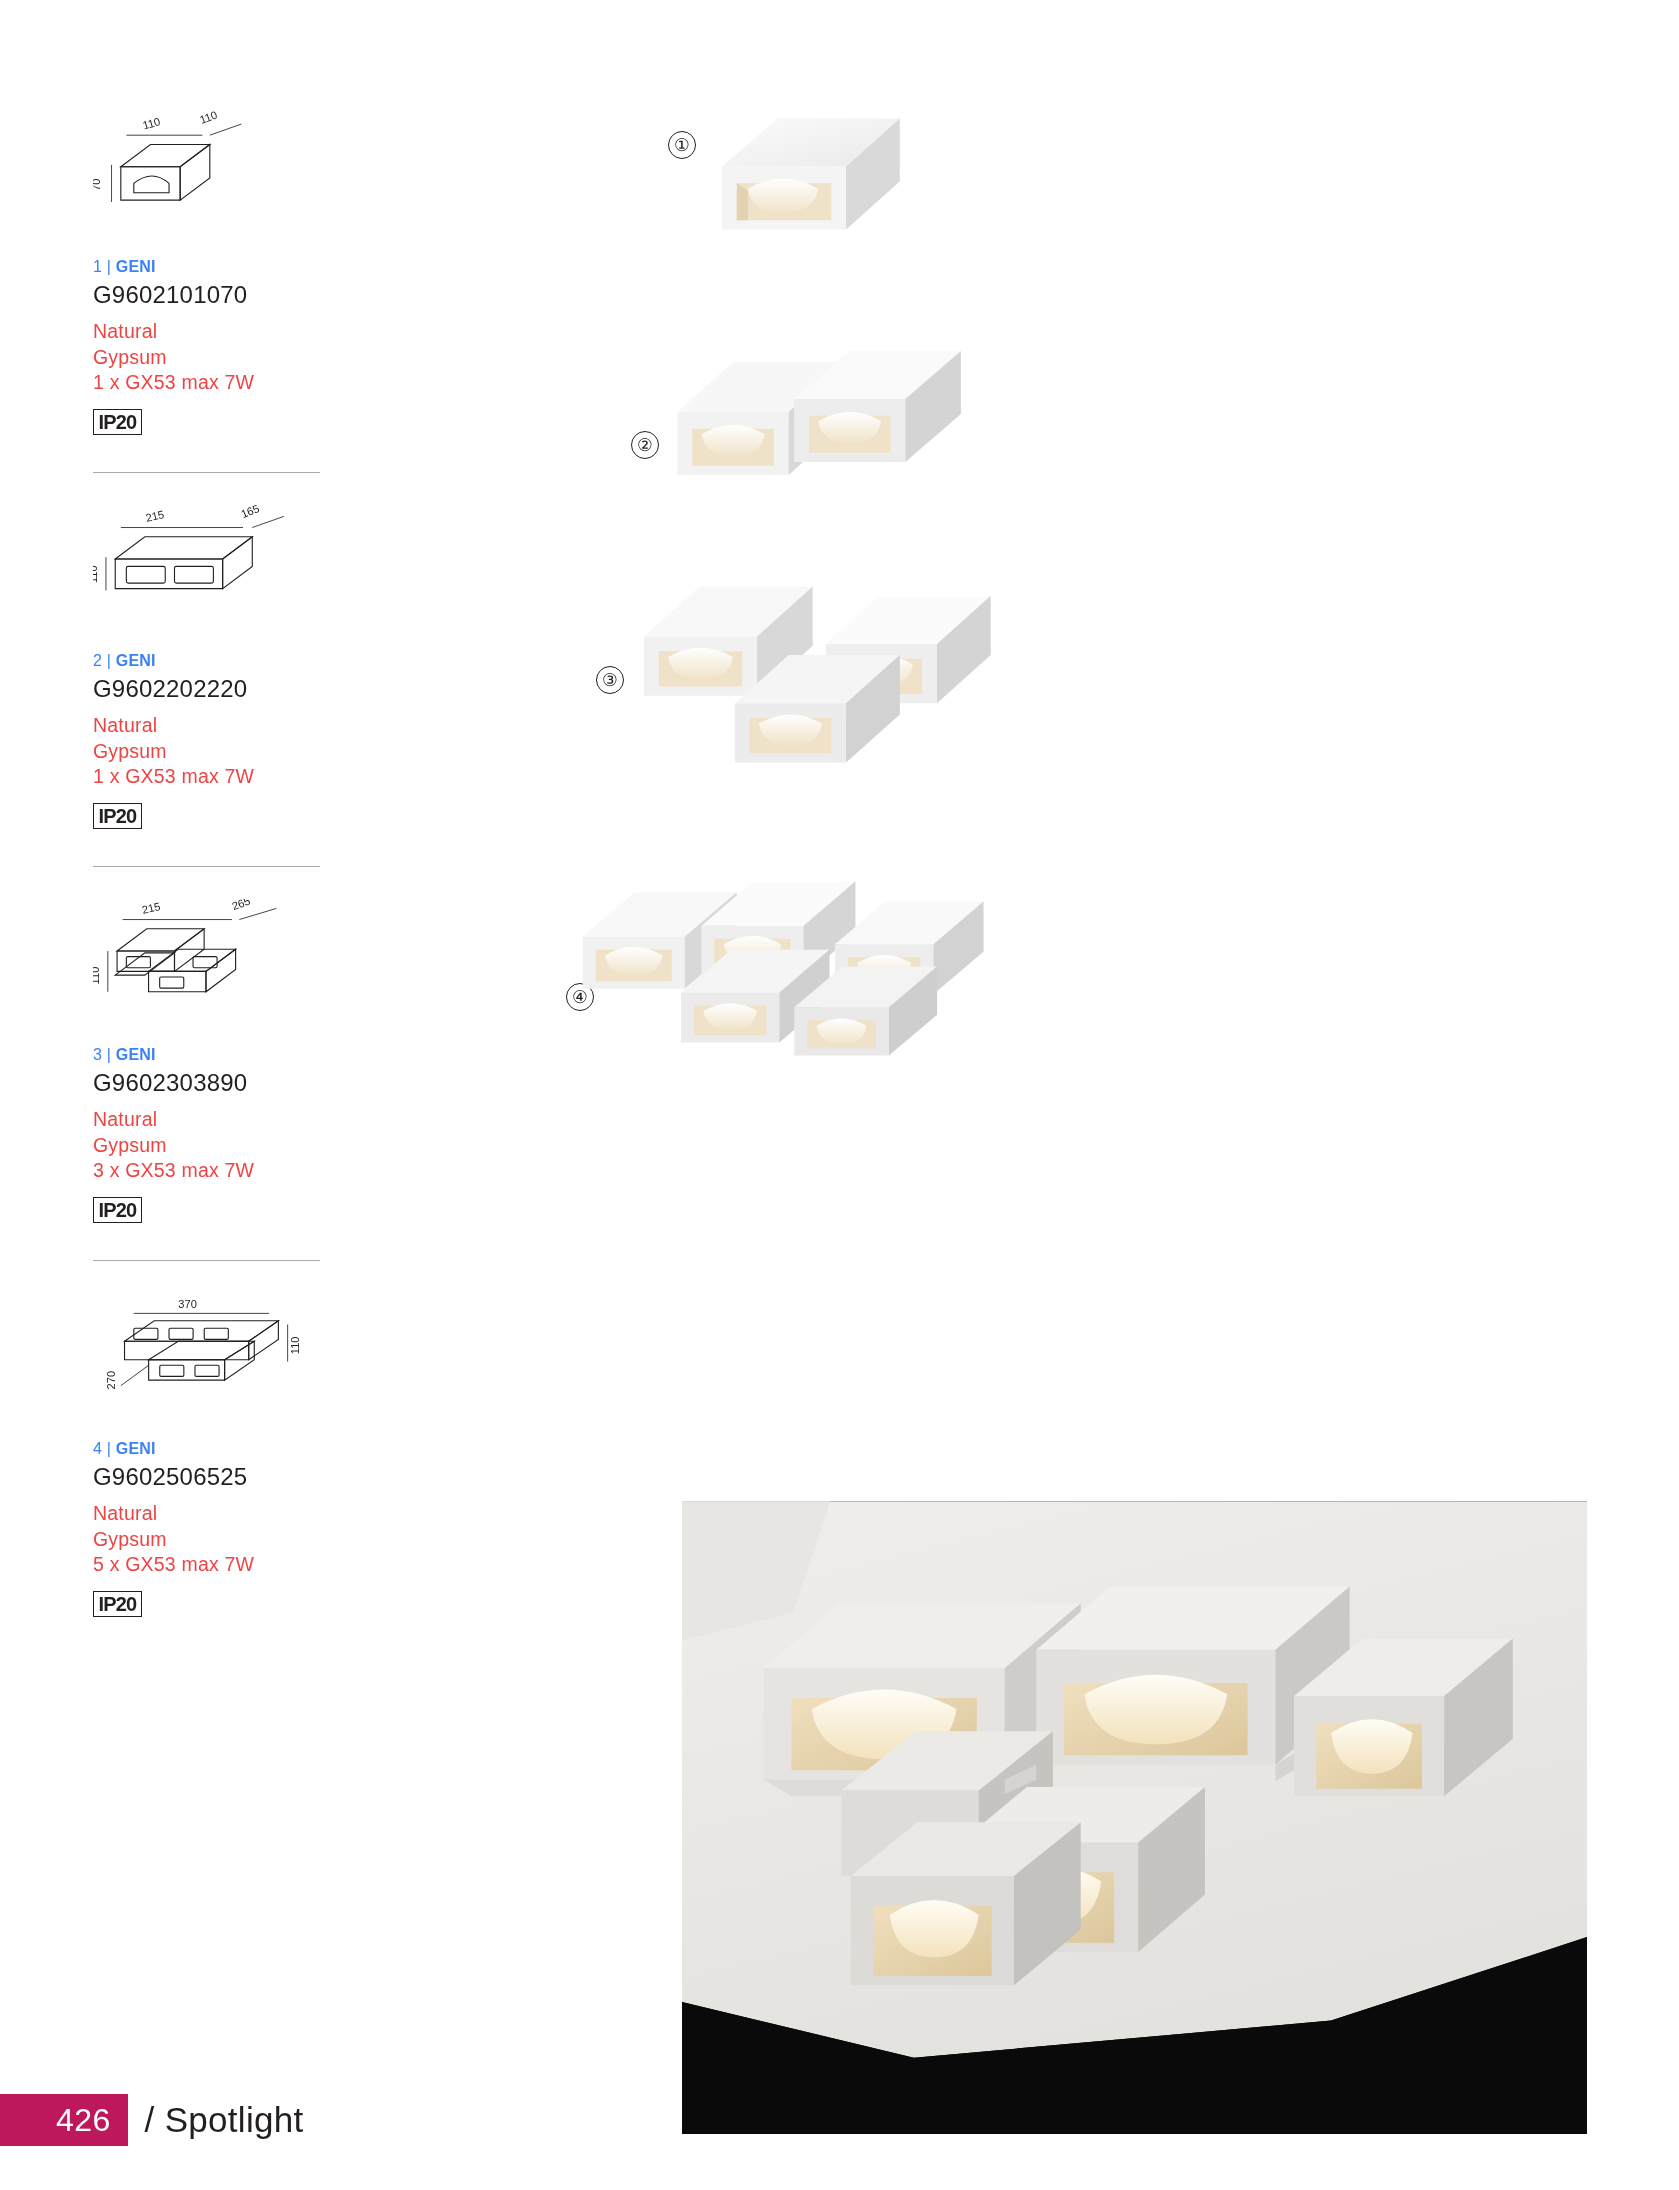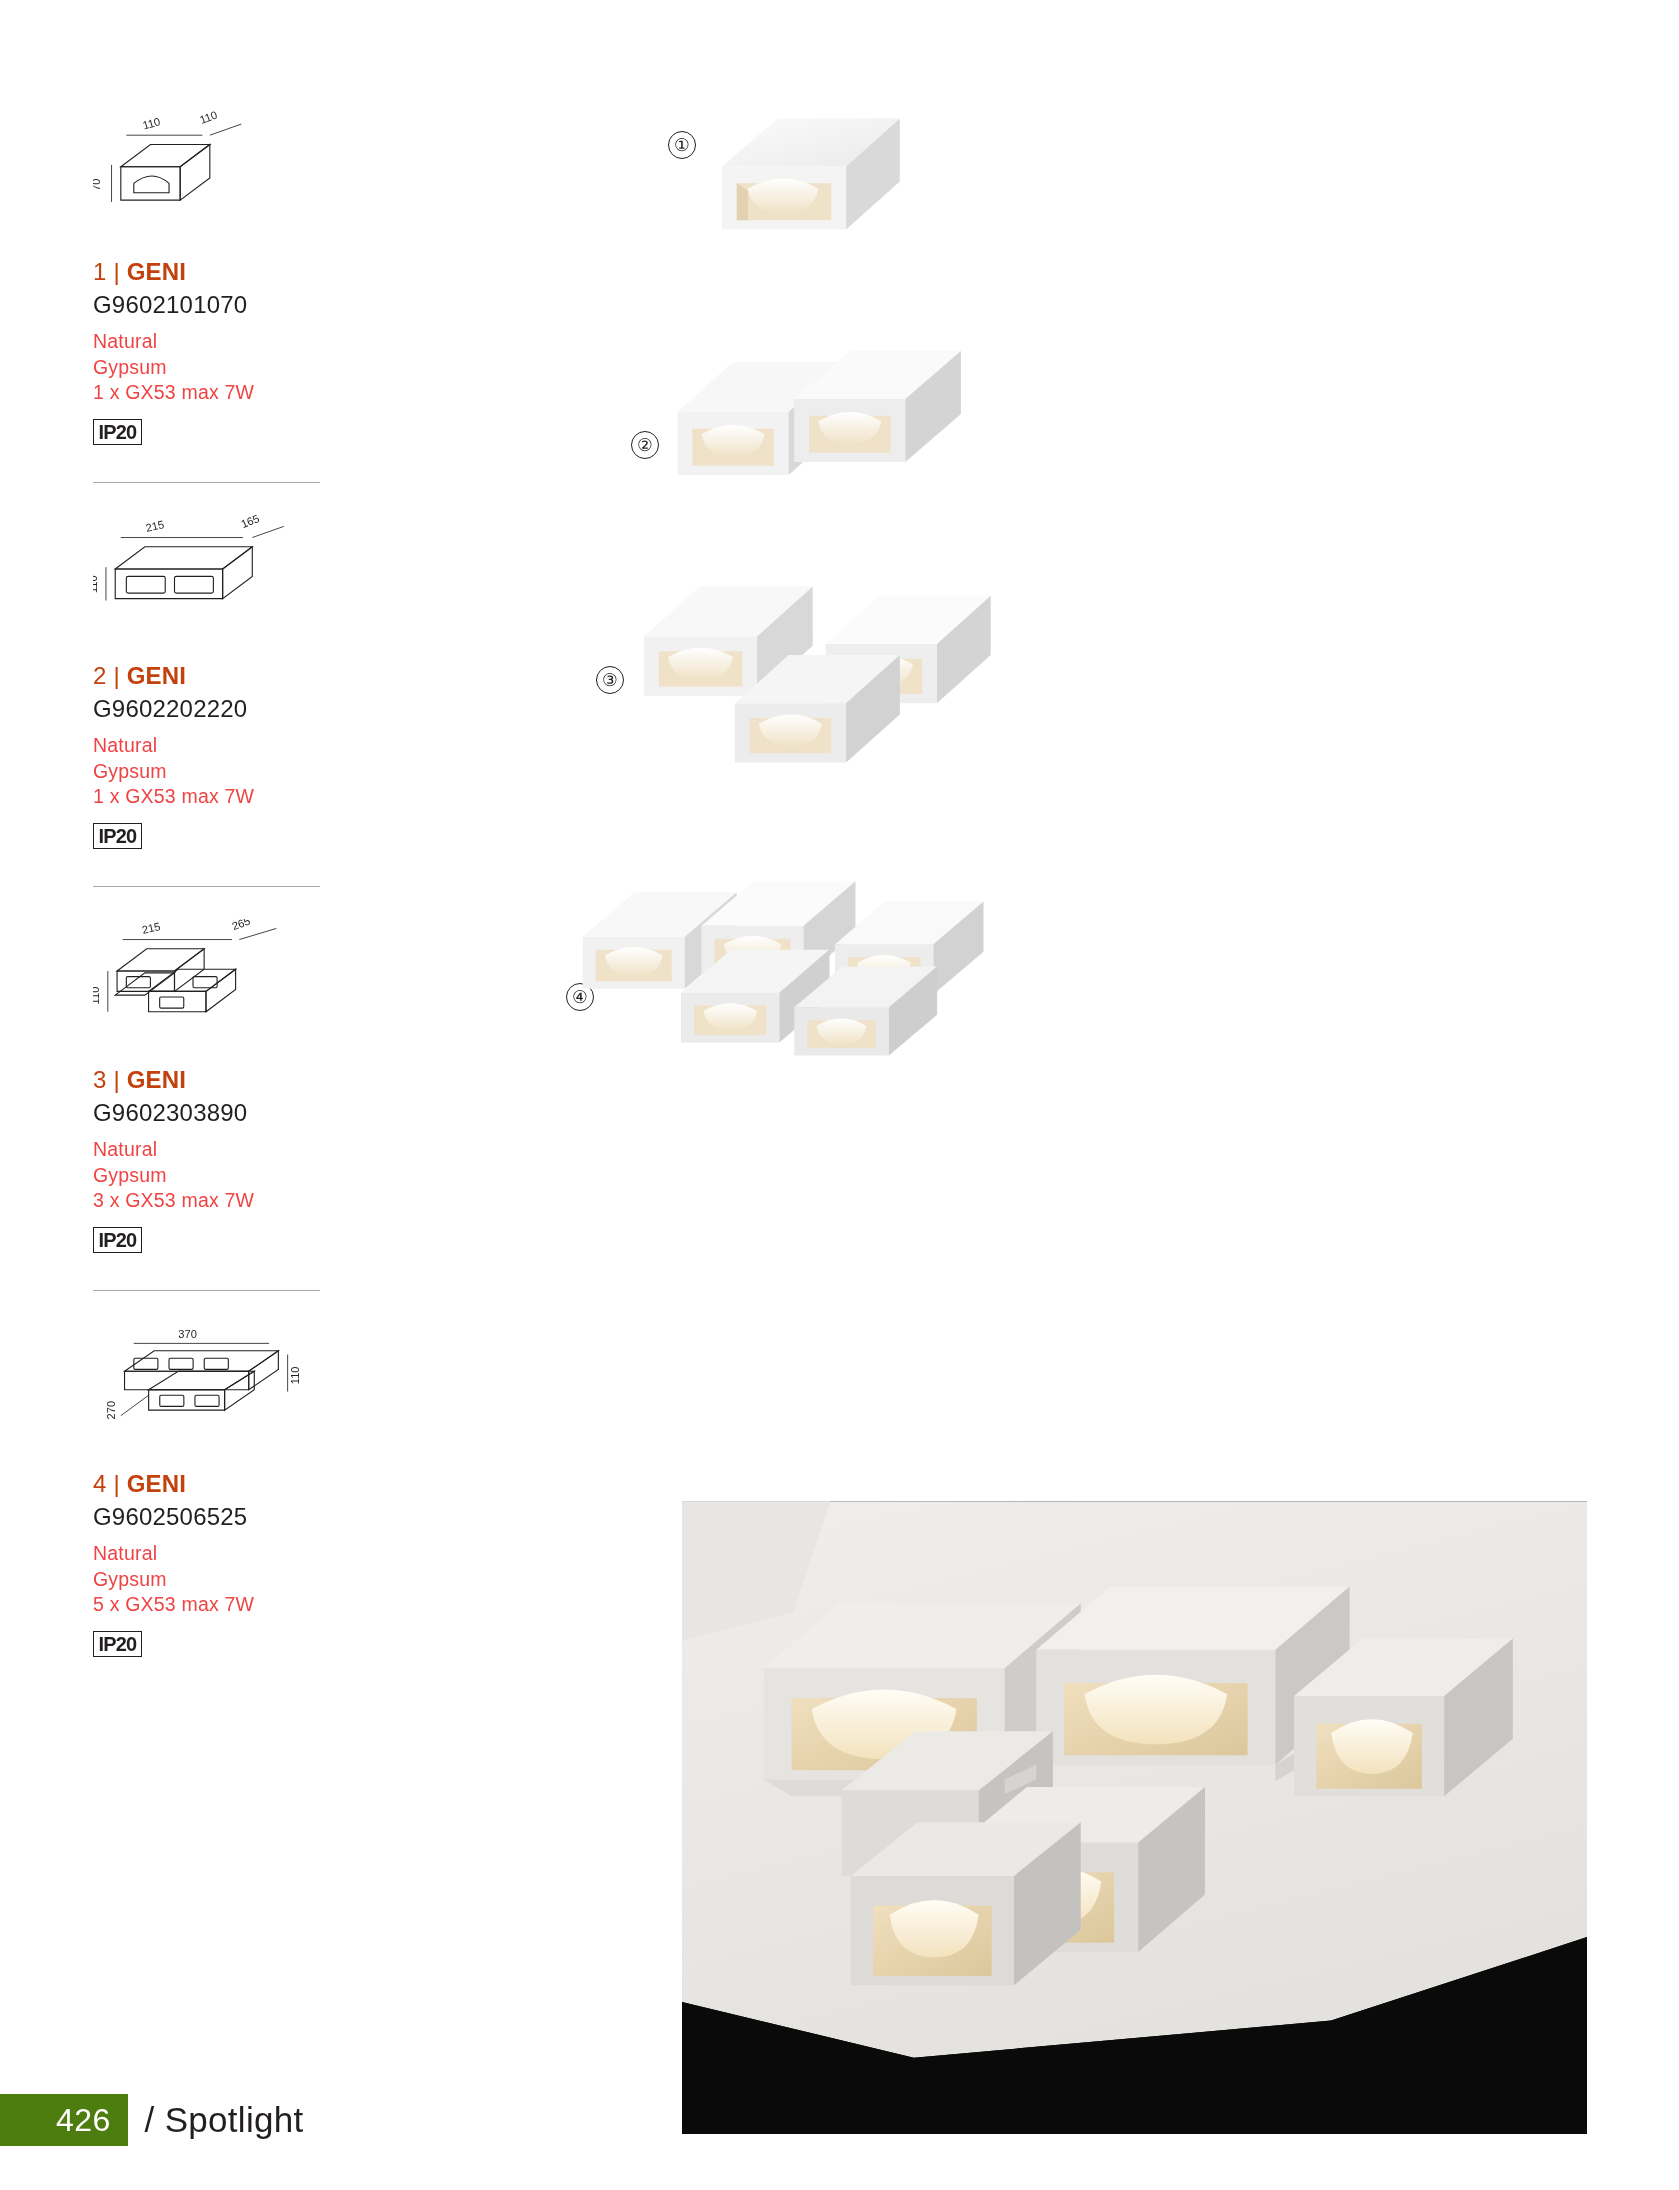--- a/index.html
+++ b/index.html
@@ -24,23 +24,23 @@
 
   .product-entry { position: relative; }
 
   .dim-drawing {
     position: relative;
     height: 130px;
     margin-bottom: 16.7px;
   }
 
   .product-title {
-    font-size: 24px;
+    font-size: 16px;
     letter-spacing: 0.2px;
-    color: #c2410c;
+    color: #3b82f6;
     margin: 0 0 5.6px 0;
     font-weight: 400;
   }
   .product-title b { font-weight: 700; }
 
   .product-code {
     font-size: 24px;
     color: #231f20;
     margin: 0 0 9.3px 0;
     letter-spacing: 0.2px;
@@ -106,21 +106,21 @@
 
   
   .footer {
     position: absolute;
     left: 0;
     bottom: 45px;
     display: flex;
     align-items: center;
   }
   .page-tab {
-    background: #4d7c0f;
+    background: #be185d;
     color: #ffffff;
     font-size: 32px;
     padding: 7.4px 16.7px 7.4px 56px;
     letter-spacing: 0.5px;
   }
   .footer-label {
     font-size: 35px;
     color: #231f20;
     margin-left: 17px;
     letter-spacing: 0.3px;

